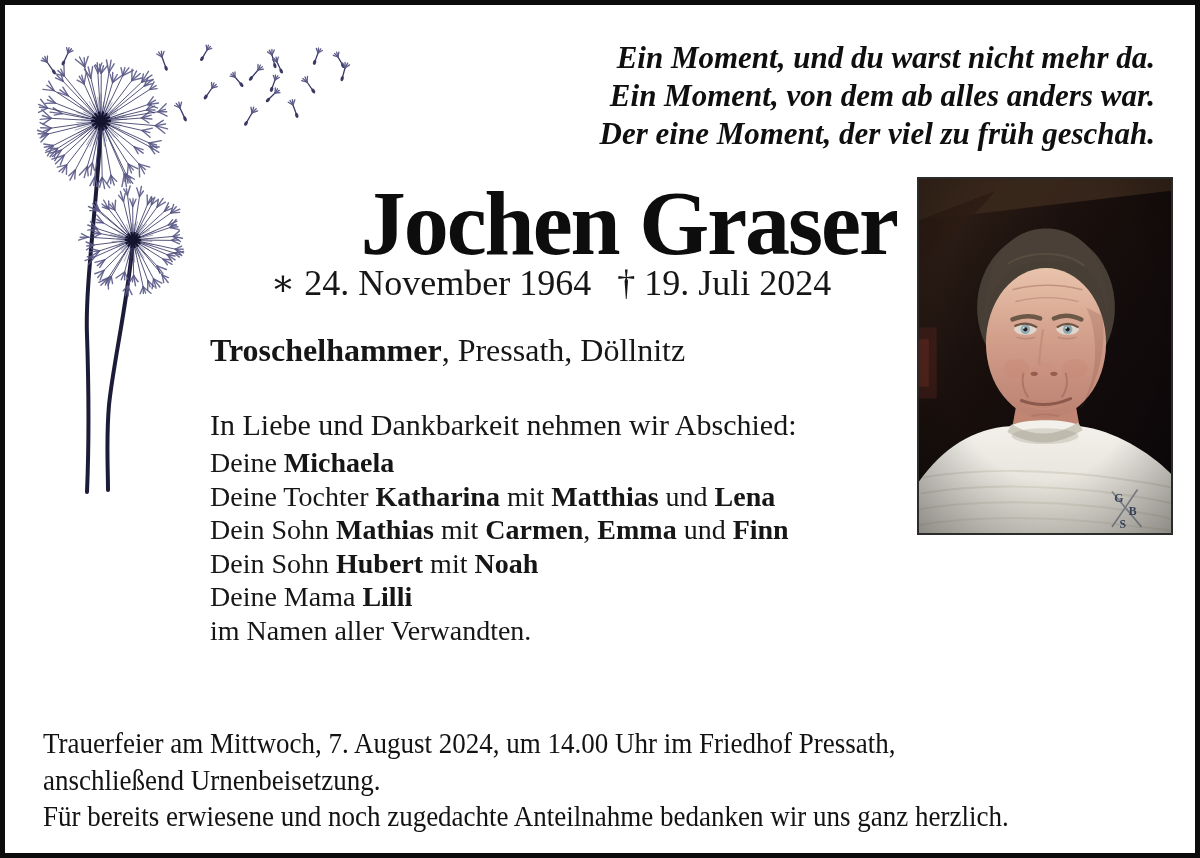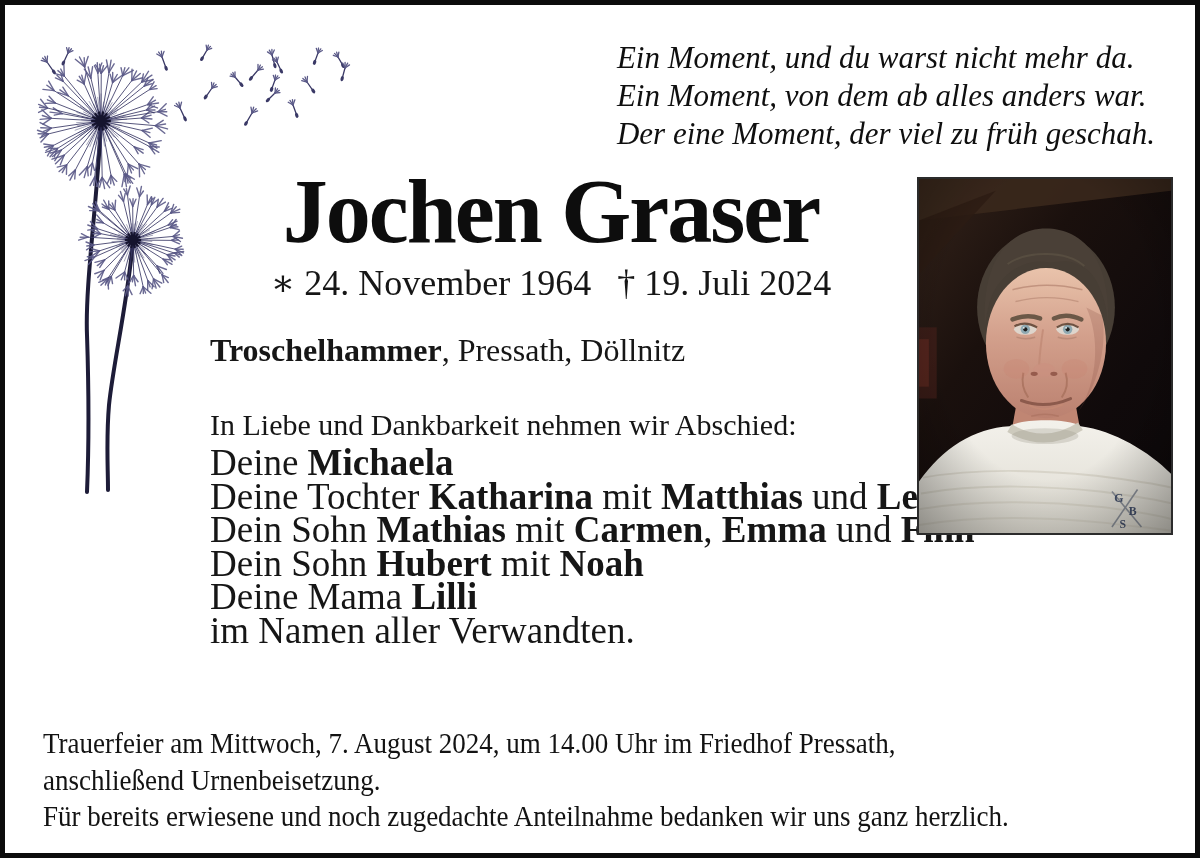--- a/index.html
+++ b/index.html
@@ -1,30 +1,30 @@
 <!DOCTYPE html>
 <html><head>
 <meta charset="utf-8">
 <style>
   html,body{margin:0;padding:0;background:#888}
   .card{position:relative;width:1200px;height:858px;background:#ffffff;
         border:5px solid #0c0c0c;box-sizing:border-box;overflow:hidden;
         font-family:"Liberation Serif","DejaVu Serif",serif;color:#161616}
   .dandelion{position:absolute;left:20px;top:30px;width:360px;height:470px}
-  .quote{position:absolute;top:34px;right:40px;text-align:left;
-         font-size:31px;line-height:38px;font-weight:normal;font-style:italic;color:#0f0f0f}
-  .titleblock{position:absolute;left:200px;top:165px;width:692px;text-align:center}
+  .quote{position:absolute;top:34px;right:40px;text-align:right;
+         font-size:31px;line-height:38px;font-weight:bold;font-style:italic;color:#0f0f0f}
+  .titleblock{position:absolute;left:200px;top:177px;width:692px;text-align:right}
   .name{font-size:90px;line-height:84px;font-weight:bold;letter-spacing:-2px;color:#0d0d0d;white-space:nowrap}
   .dates{position:absolute;left:200px;top:263px;width:692px;text-align:center;
          font-size:36px;line-height:30px;white-space:nowrap}
   .gap{display:inline-block;width:26px}
   .sym{margin-right:9px}
   .places{position:absolute;left:205px;top:330px;font-size:32px;line-height:30px;white-space:nowrap}
   .intro{position:absolute;left:205px;top:405px;font-size:30px;line-height:30px;white-space:nowrap}
-  .family{position:absolute;left:205px;top:441px;font-size:37px;line-height:33.6px}
+  .family{position:absolute;left:205px;top:441px;font-size:28px;line-height:33.6px}
   .fline{white-space:nowrap}
   .photo{position:absolute;left:912px;top:172px;width:252px;height:354px;border:2px solid #2b2b2b;background:#14100f}
   .photo svg{display:block;width:100%;height:100%}
   .bottom{position:absolute;left:38px;top:720px;font-size:30px;line-height:36.5px;color:#131313}
   .condensed{white-space:nowrap;transform:scaleX(0.9);transform-origin:0 50%}
   b{font-weight:bold}
 </style>
 </head>
 <body>
 

